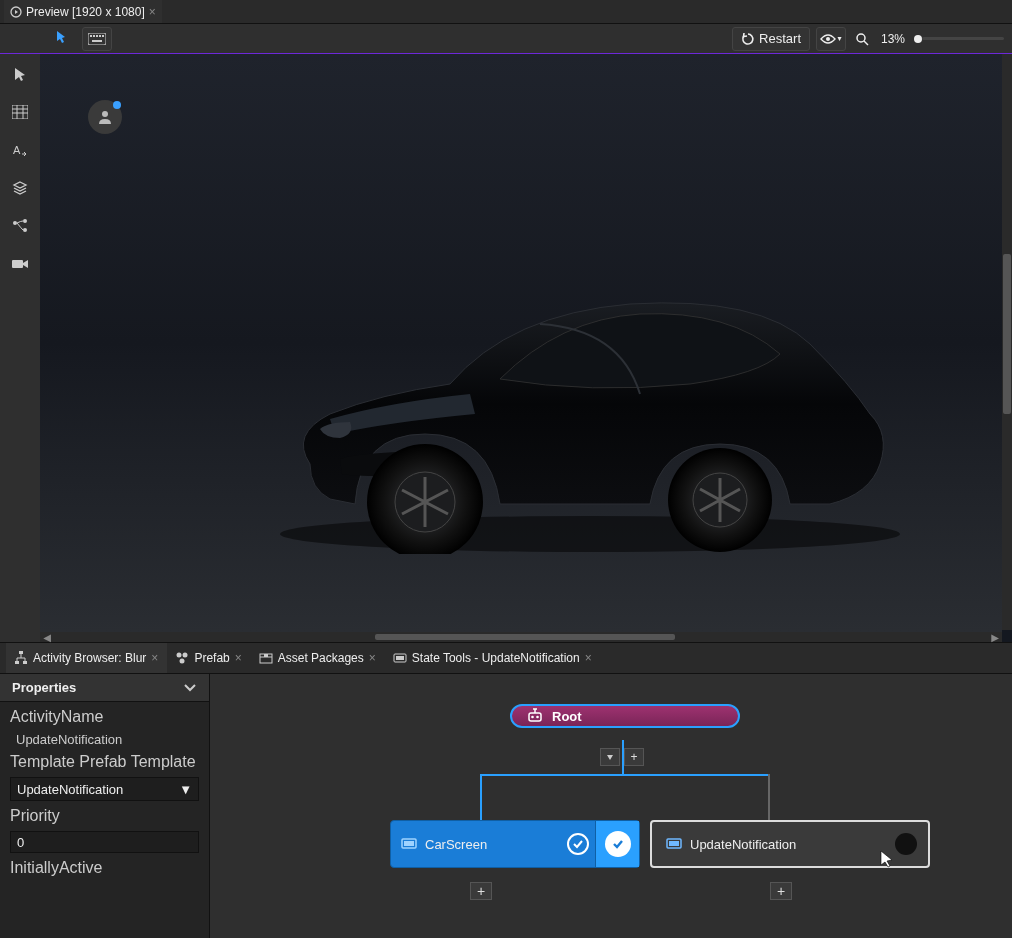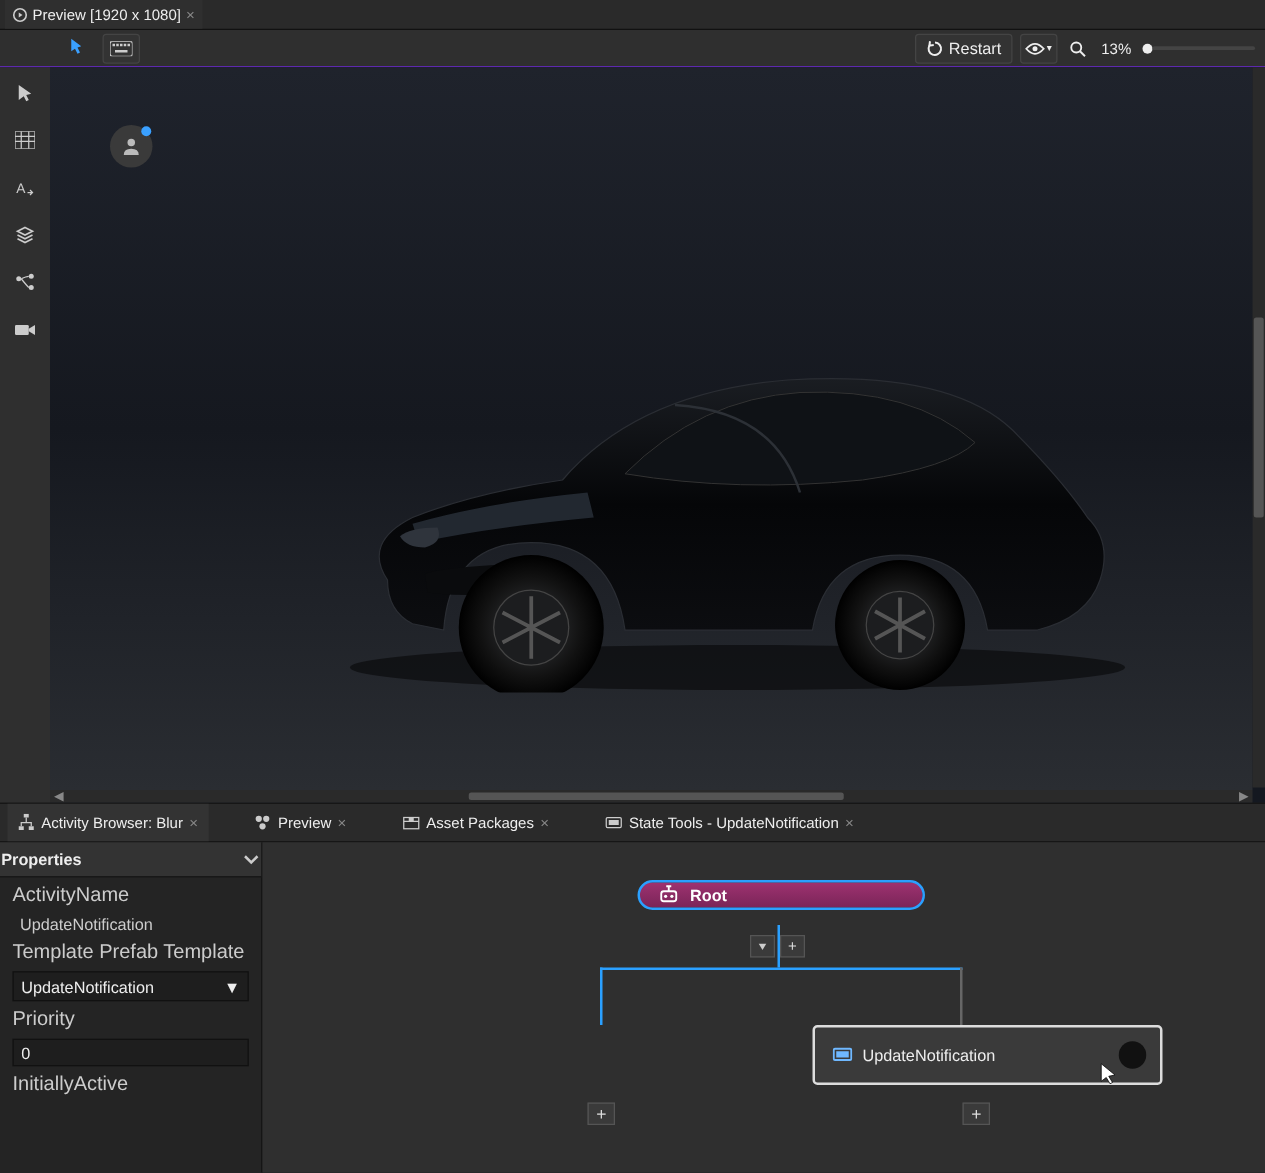--- a/index.html
+++ b/index.html
@@ -34,33 +34,33 @@
 .scroll-right { position:absolute; top:0; right:0; width:10px; bottom:12px; background:#2a2a2a; }
 .scroll-right .thumb { position:absolute; left:1px; right:1px; top:200px; height:160px; background:#555; border-radius:2px; }
 .scroll-bottom { position:absolute; left:0; right:10px; bottom:0; height:10px; background:#2a2a2a; display:flex; align-items:center; }
 .scroll-bottom .arrow { width:14px; color:#888; text-align:center; font-size:10px; }
 .scroll-bottom .thumb { position:absolute; left:335px; width:300px; height:6px; top:2px; background:#555; border-radius:2px; }
 
 
 .car-svg { position:absolute; left:230px; top:180px; width:640px; height:320px; }
 
 
-.lower-tabbar { display:flex; align-items:center; height:32px; background:#2a2a2a; border-top:1px solid #111; border-bottom:1px solid #111; padding-left:6px;gap:28px; }
+.lower-tabbar { display:flex; align-items:center; height:32px; background:#2a2a2a; border-top:1px solid #111; border-bottom:1px solid #111; padding-left:6px; }
 .lower-tab { display:flex; align-items:center; gap:5px; padding:4px 8px; color:#eee; border-right:1px solid transparent; cursor:pointer; height:100%; }
 .lower-tab.active { background:#333; }
 .lower-tab .tab-text { font-size:12px; }
 .lower-tab .icn { width:14px; height:14px; display:flex; align-items:center; justify-content:center; }
 
 
 .bottom-panel { display:flex; height:270px; background:#2f2f2f; position:relative; }
 .bottom-toolbar-right { position:absolute; right:8px; top:2px; display:flex; gap:4px; }
 .bottom-toolbar-right .tb { width:22px; height:18px; background:#3a3a3a; border:1px solid #555; display:flex; align-items:center; justify-content:center; color:#ccc; font-size:9px; border-radius:2px; cursor:pointer; }
 
 .properties-panel { width:210px; background:#242424; border-right:1px solid #111; display:flex; flex-direction:column; }
-.prop-header { display:flex; align-items:center; justify-content:space-between; padding:6px 1px; background:#333; border-bottom:1px solid #111; }
+.prop-header { display:flex; align-items:center; justify-content:space-between; padding:6px 12px; background:#333; border-bottom:1px solid #111; }
 .prop-header .title { font-weight:bold; color:#eee; font-size:13px; }
 .prop-body { padding:6px 10px; display:flex; flex-direction:column; gap:6px; }
 .prop-label { color:#ccc; font-size:16px; }
 .prop-value { color:#ccc; font-size:13px; padding-left:6px; }
 .prop-select { display:flex; align-items:center; justify-content:space-between; background:#1e1e1e; border:1px solid #111; padding:3px 6px; height:24px; color:#eee; font-size:13px; }
 .prop-input { background:#1e1e1e; border:1px solid #111; padding:2px 6px; height:22px; color:#eee; font-size:13px; }
 
 .graph-area { flex:1; position:relative; background:#2f2f2f; overflow:hidden; padding-top:24px; }
 .root-node { position:absolute; left:300px; top:30px; width:230px; height:24px; border-radius:18px; background:linear-gradient(180deg,#9e3270,#7a2558); border:2px solid #2aa0ff; display:flex; align-items:center; gap:8px; padding-left:14px; color:#fff; font-weight:bold; }
 .root-node .bot-icn { width:18px; height:18px; }
@@ -260,21 +260,21 @@
     <span class="tab-close">×</span>
   </div>
   <div class="lower-tab">
     <span class="icn">
         <svg width="14" height="14" viewBox="0 0 14 14">
           <circle cx="4" cy="4" r="2.5" fill="#ccc"></circle>
           <circle cx="10" cy="4" r="2.5" fill="#ccc"></circle>
           <circle cx="7" cy="10" r="2.5" fill="#ccc"></circle>
         </svg>
       </span>
-    <span class="tab-text">Preview</span>
+    <span class="tab-text">Prefab</span>
     <span class="tab-close">×</span>
   </div>
   <div class="lower-tab">
     <span class="icn">
         <svg width="14" height="14" viewBox="0 0 14 14">
           <rect x="1" y="3" width="12" height="9" fill="none" stroke="#ccc"></rect>
           <path d="M1 6 H13" stroke="#ccc"></path>
           <rect x="5" y="3" width="4" height="3" fill="#ccc"></rect>
         </svg>
       </span>
@@ -347,20 +347,43 @@
           </svg>
         </div>
       <div class="chip">+</div>
     </div>
 
     <div class="link-line" style="left:412px; top:66px; width:2px; height:34px;"></div>
     <div class="link-line" style="left:270px; top:100px; width:290px; height:2px;"></div>
     <div class="link-line" style="left:270px; top:100px; width:2px; height:46px;"></div>
     <div class="link-line gray" style="left:558px; top:100px; width:2px; height:46px;"></div>
 
+    <div class="child-node car">
+      <div class="main">
+        <span>
+            <svg width="16" height="14" viewBox="0 0 16 14">
+              <rect x="1" y="2" width="14" height="9" rx="1" fill="none" stroke="#9fd3ff" stroke-width="1.5"></rect>
+              <rect x="3" y="4" width="10" height="5" fill="#9fd3ff"></rect>
+            </svg>
+          </span>
+        <span>CarScreen</span>
+      </div>
+      <div class="ck">
+          <svg width="12" height="12" viewBox="0 0 12 12">
+            <path d="M2 6 L5 9 L10 3" stroke="#fff" fill="none" stroke-width="2"></path>
+          </svg>
+        </div>
+      <div class="side">
+        <div class="bigck">
+            <svg width="14" height="14" viewBox="0 0 14 14">
+              <path d="M3 7 L6 10 L11 4" stroke="#1a7dd7" fill="none" stroke-width="2.4"></path>
+            </svg>
+          </div>
+      </div>
+    </div>
 
     <div class="child-node upd">
       <div class="main">
         <span>
             <svg width="16" height="14" viewBox="0 0 16 14">
               <rect x="1" y="2" width="14" height="9" rx="1" fill="none" stroke="#6fb8ff" stroke-width="1.5"></rect>
               <rect x="3" y="4" width="10" height="5" fill="#6fb8ff"></rect>
             </svg>
           </span>
         <span>UpdateNotification</span>

